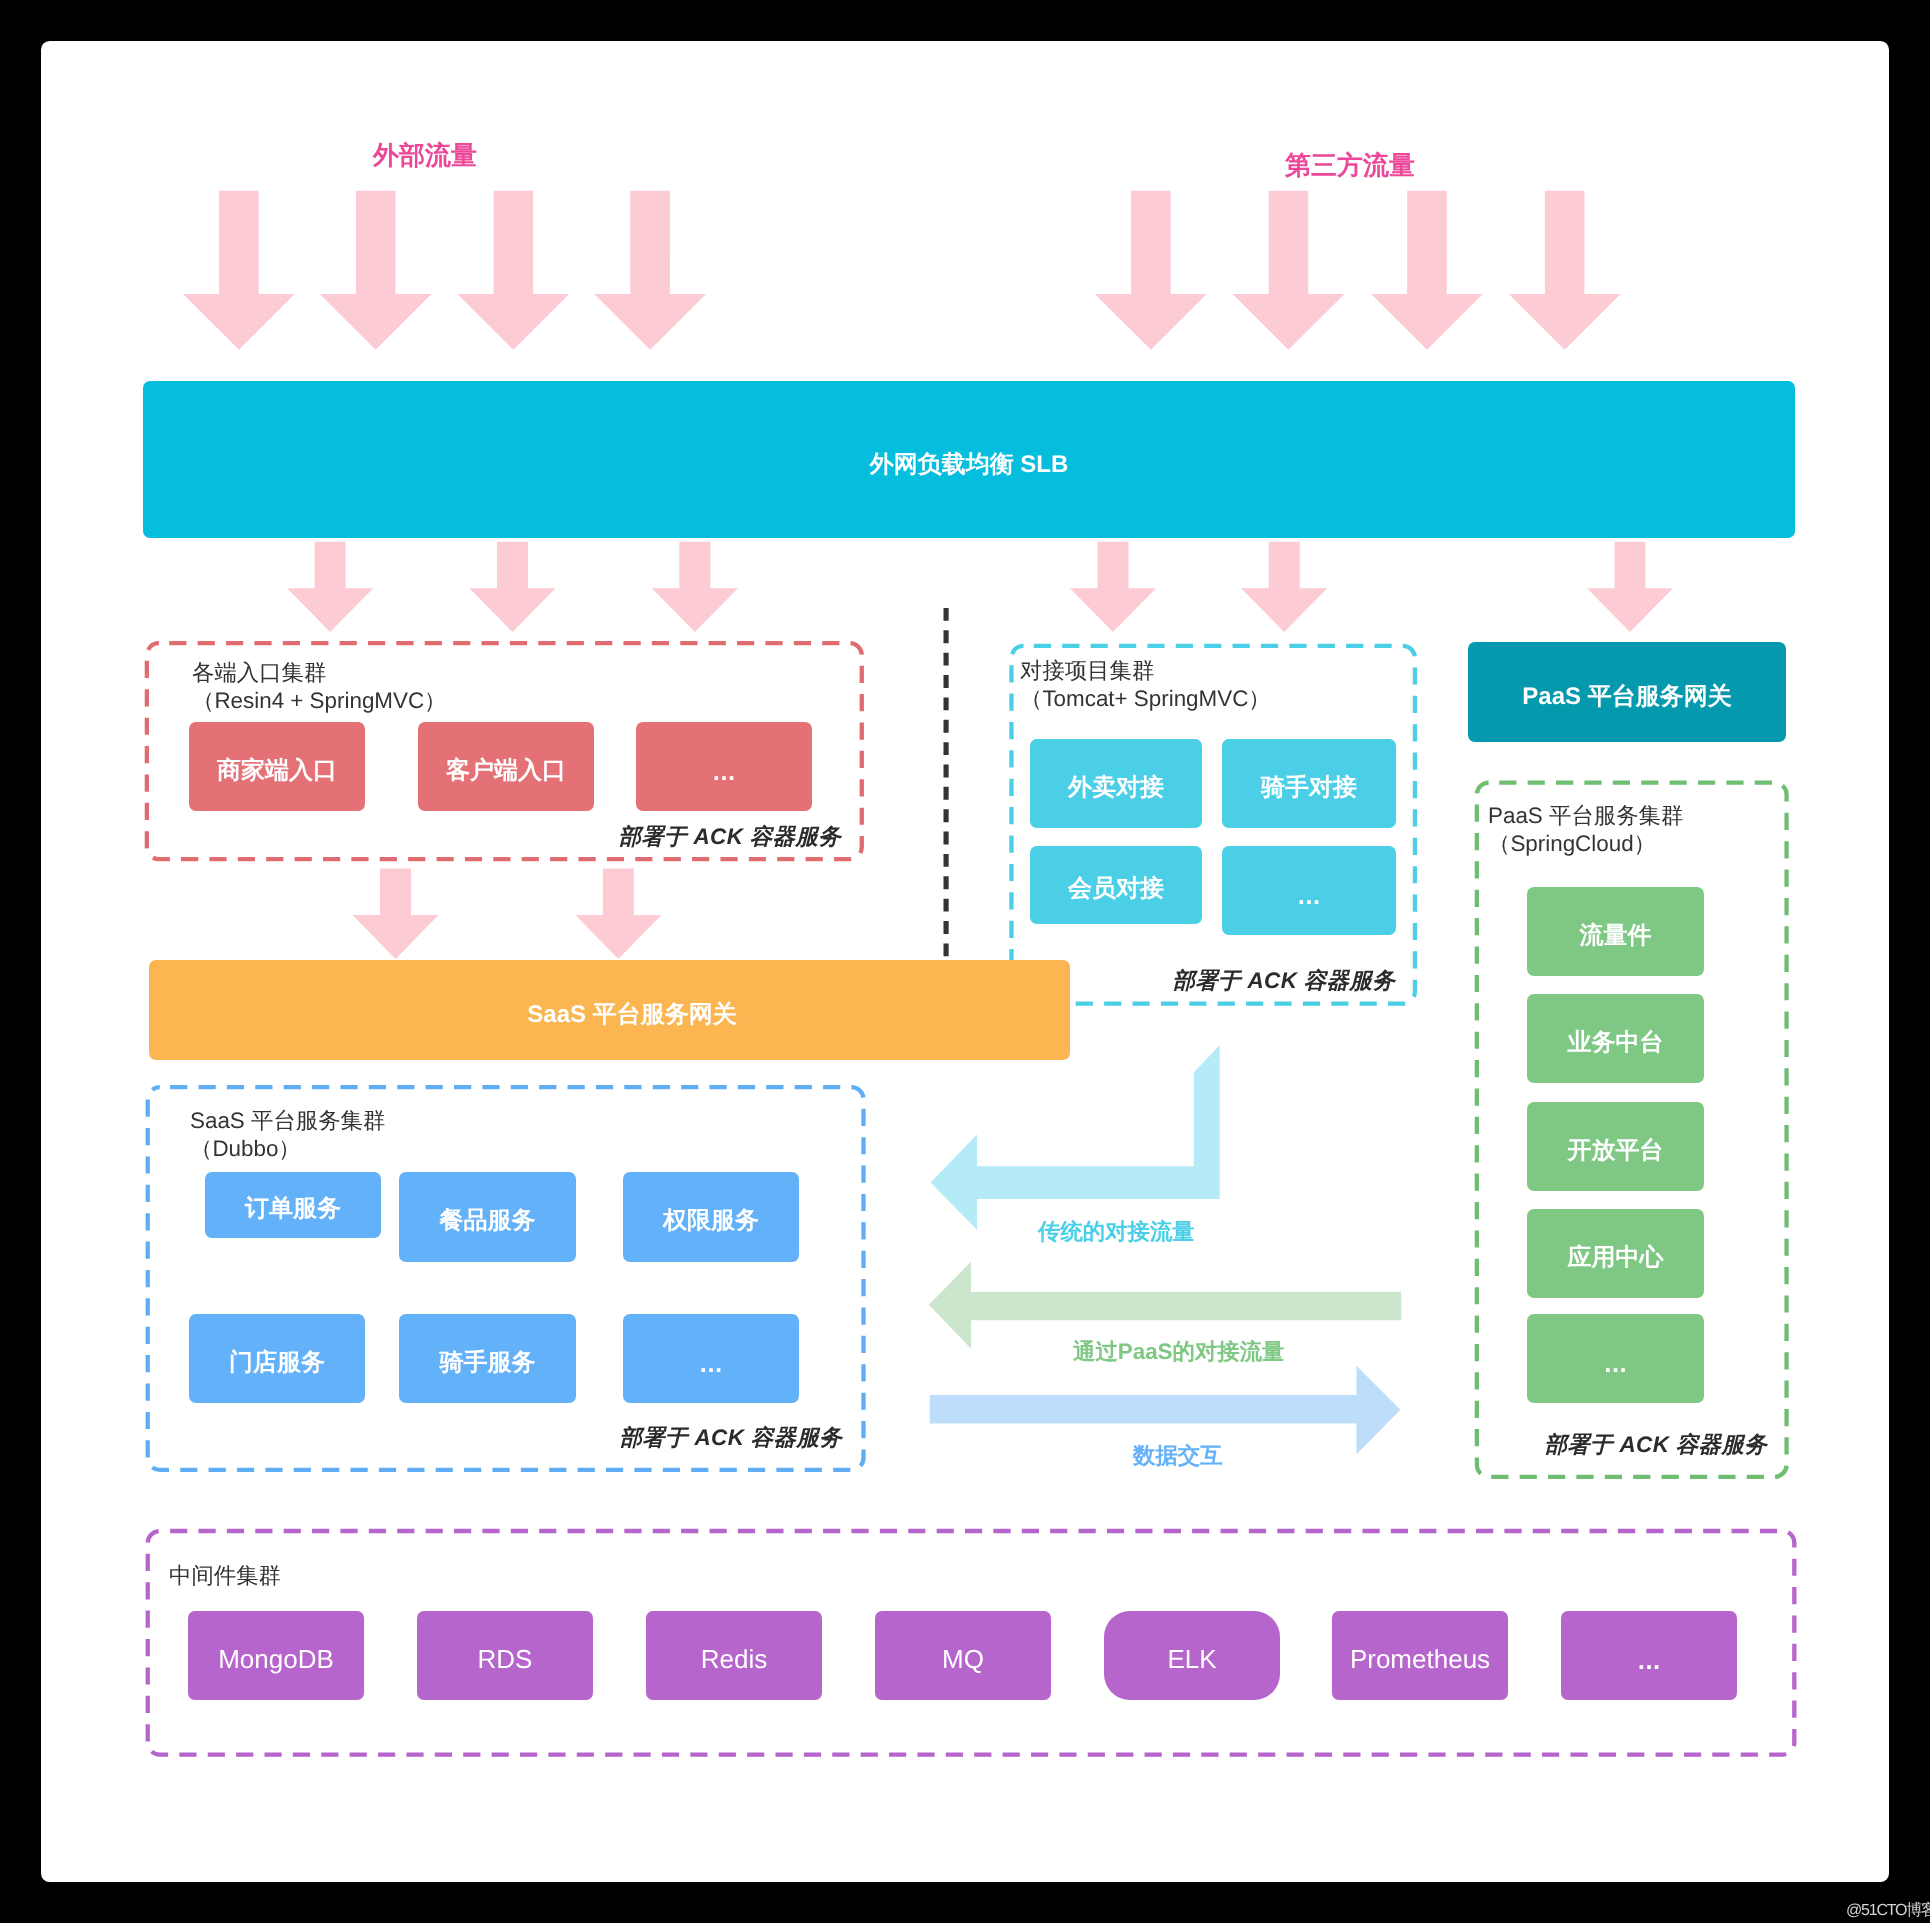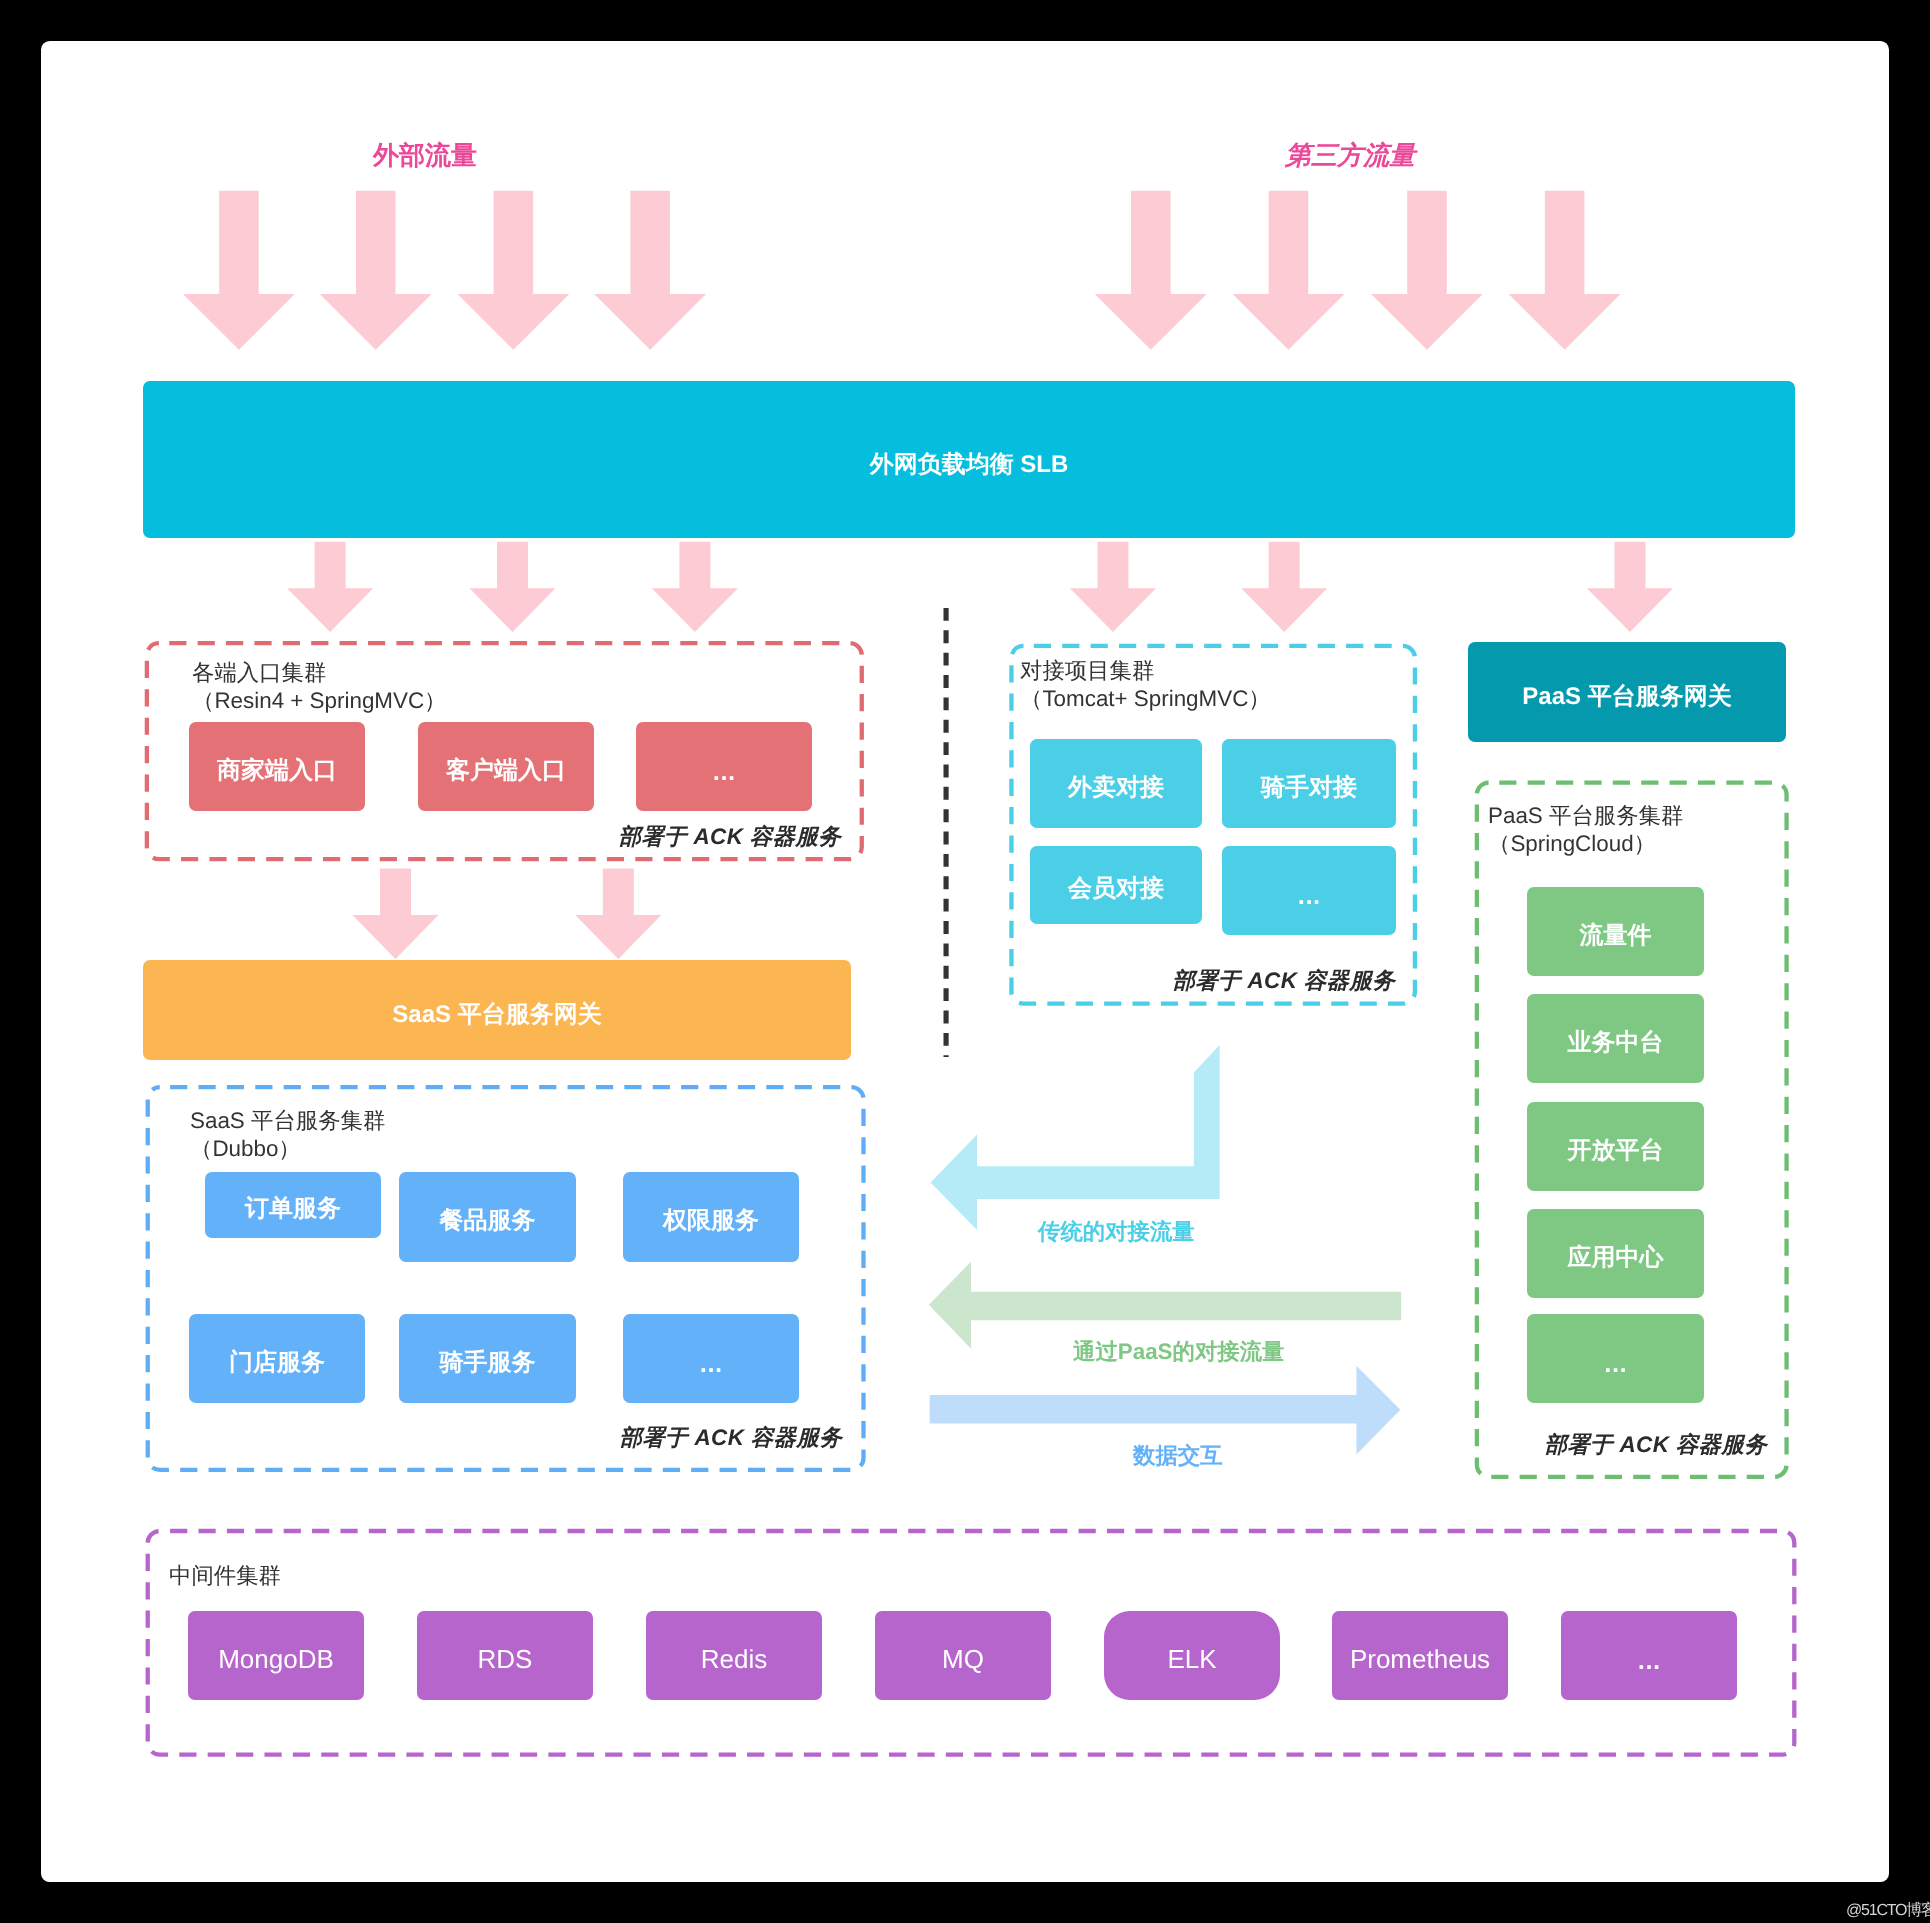--- a/index.html
+++ b/index.html
@@ -97,42 +97,42 @@
       <rect x="124" y="1216" width="832" height="445" rx="14" fill="none" stroke="#5FAEF5" stroke-width="5" stroke-dasharray="20 13" stroke-dashoffset="-12"></rect>
       <rect x="1669" y="862" width="360" height="807" rx="14" fill="none" stroke="#6EBE72" stroke-width="5" stroke-dasharray="20 13" stroke-dashoffset="-12"></rect>
       <rect x="124" y="1732" width="1914" height="260" rx="14" fill="none" stroke="#B565CB" stroke-width="5" stroke-dasharray="20 13" stroke-dashoffset="-12"></rect>
 
       <path fill="#B4EBF7" d="M1370 1167 L1370 1346 L1088 1346 L1088 1382 L1034 1327 L1088 1271 L1088 1308 L1340 1308 L1340 1199 Z"></path>
       <path fill="#CBE6CC" d="M1032 1469 L1081 1419 L1081 1454 L1581 1454 L1581 1487 L1081 1487 L1081 1520 Z"></path>
       <path fill="#BDDDFB" d="M1033 1574 L1529 1574 L1529 1540 L1580 1591 L1529 1643 L1529 1607 L1033 1607 Z"></path>
     </svg>
 
     <div class="section-title" style="left:332px;top:101px;width:103px;">外部流量</div>
-    <div class="section-title" style="left:1244px;top:101px;width:103px;font-style:italic;">第三方流量</div>
+    <div class="section-title" style="left:1244px;top:111px;width:103px;">第三方流量</div>
 
     <div class="bar" style="left:102px;top:340px;width:1652px;height:157px;background:#05BDDC;">
       <span>外网负载均衡 SLB</span>
     </div>
 
     <div class="cluster-title" style="left:151px;top:618px;">
       <span>各端入口集群</span>
       <span class="indent">（Resin4 + SpringMVC）</span>
     </div>
     <div class="chip" style="left:148px;top:681px;width:176px;height:89px;background:#E37175;">
       <span>商家端入口</span>
     </div>
     <div class="chip" style="left:377px;top:681px;width:176px;height:89px;background:#E37175;">
       <span>客户端入口</span>
     </div>
     <div class="chip dots" style="left:595px;top:681px;width:176px;height:89px;background:#E37175;">
       <span>...</span>
     </div>
     <div class="cluster-foot" style="left:540px;top:780px;width:260px;text-align:right;">部署于 ACK 容器服务</div>
 
-    <div class="bar" style="left:102px;top:919px;width:708px;height:100px;background:#FBB651;">
+    <div class="bar" style="left:108px;top:919px;width:876px;height:100px;background:#FBB651;padding-left:45px;">
       <span>SaaS 平台服务网关</span>
     </div>
 
     <div class="cluster-title" style="left:149px;top:1066px;">
       <span>SaaS 平台服务集群</span>
       <span class="indent">（Dubbo）</span>
     </div>
     <div class="chip" style="left:164px;top:1131px;width:176px;height:66px;background:#63B1F9;">
       <span>订单服务</span>
     </div>

